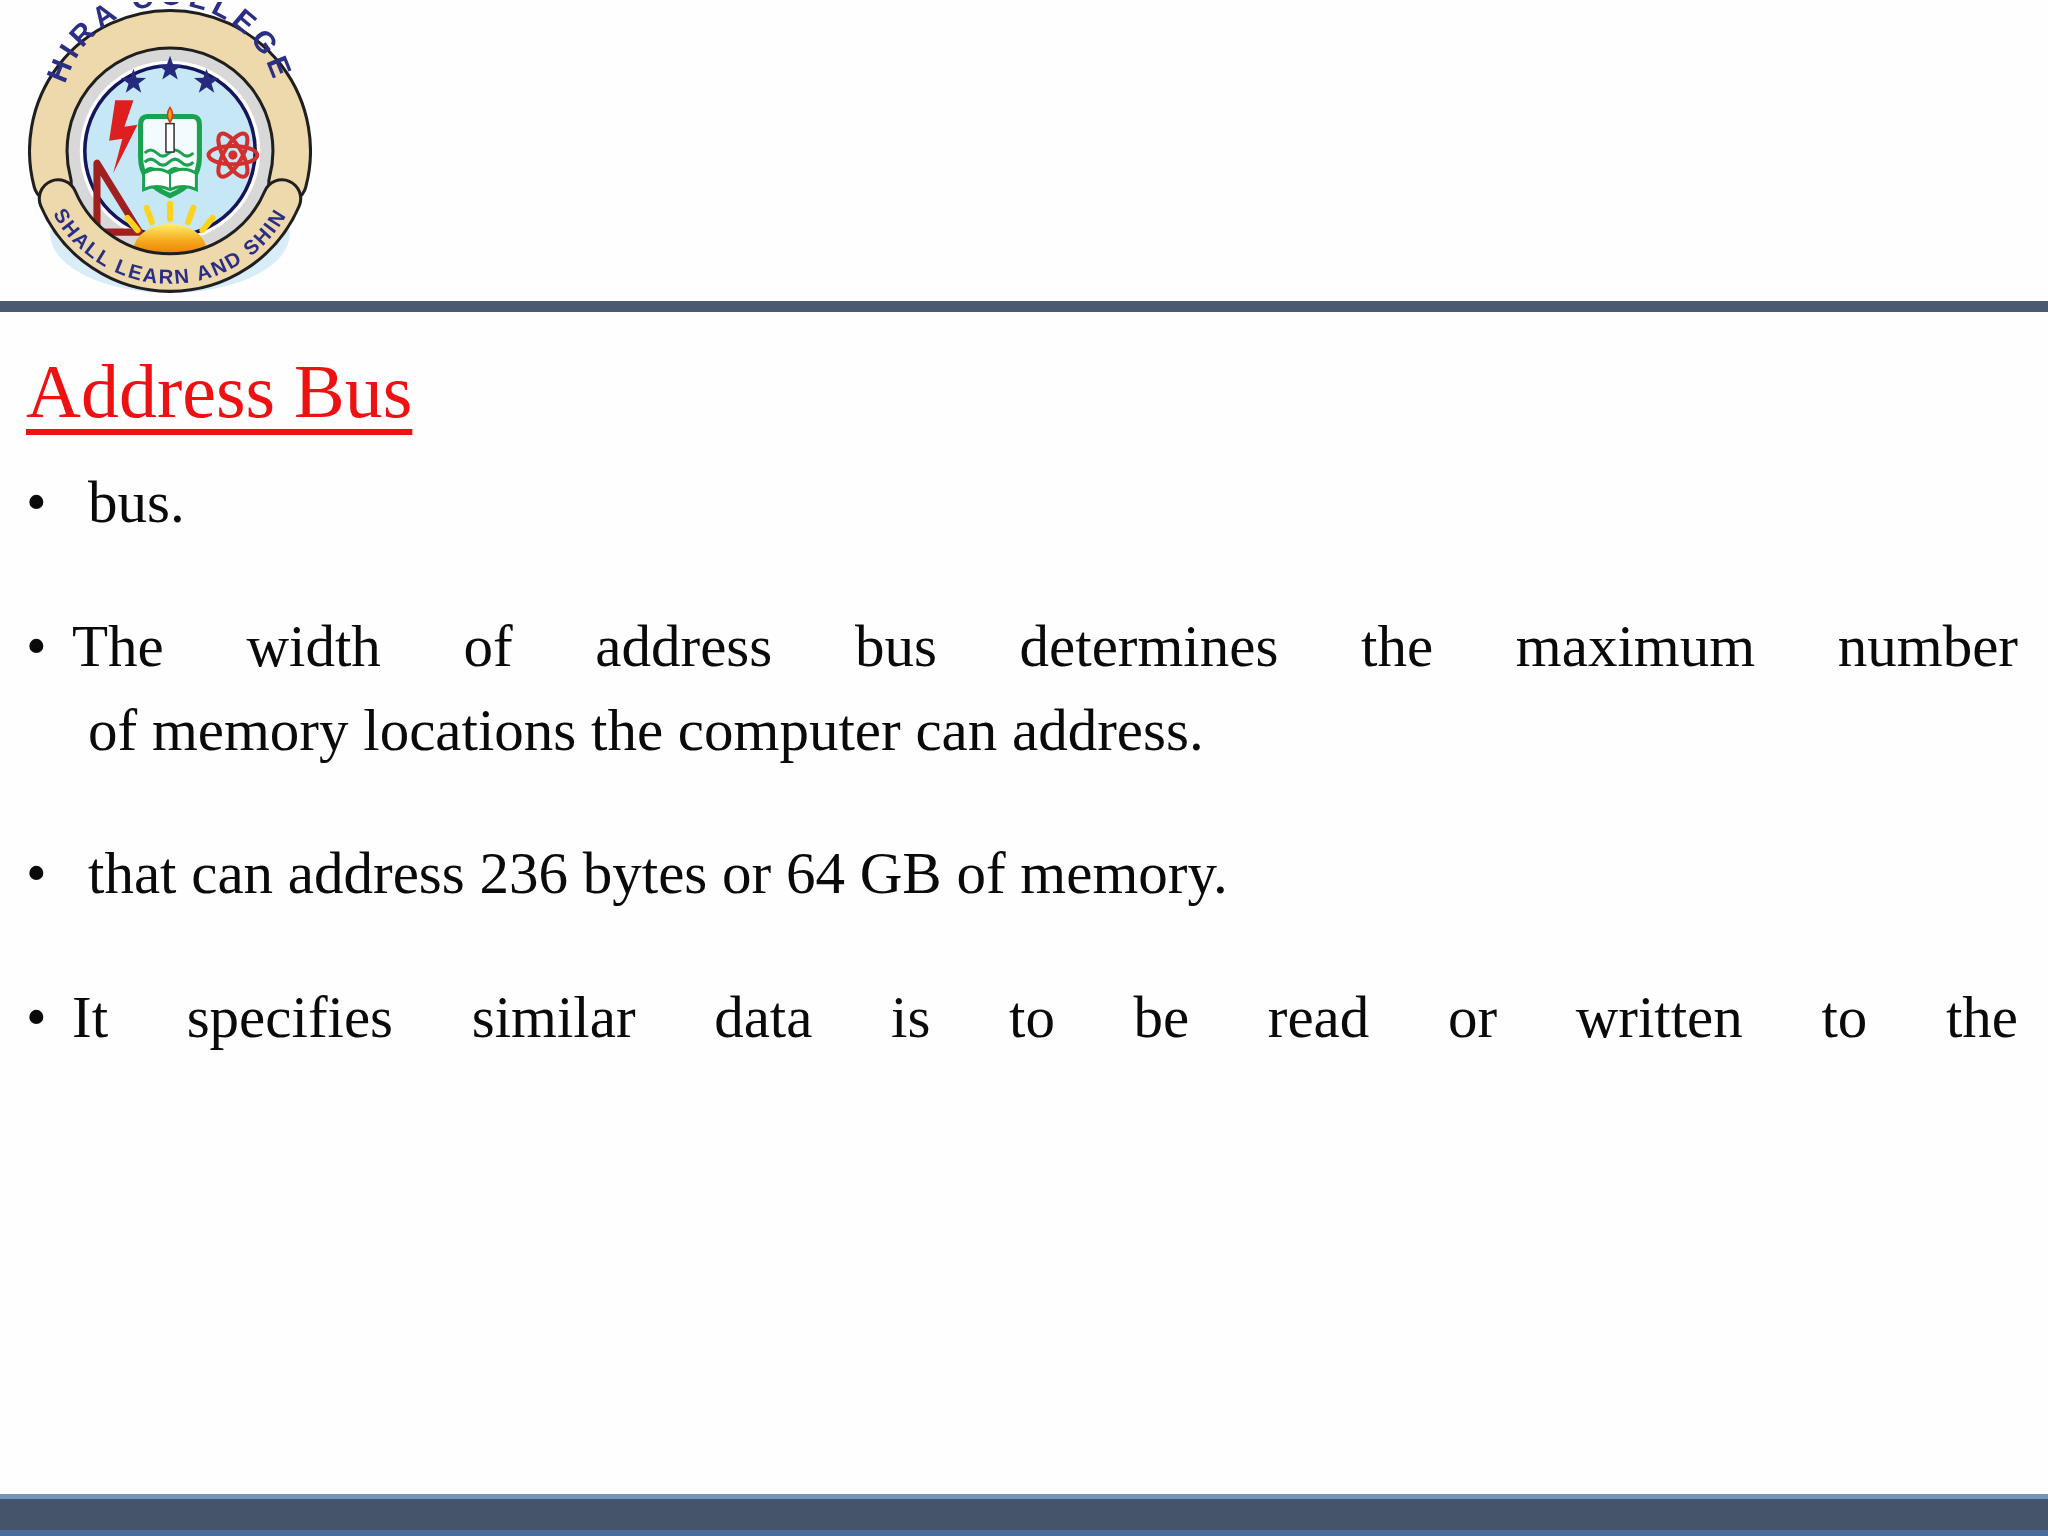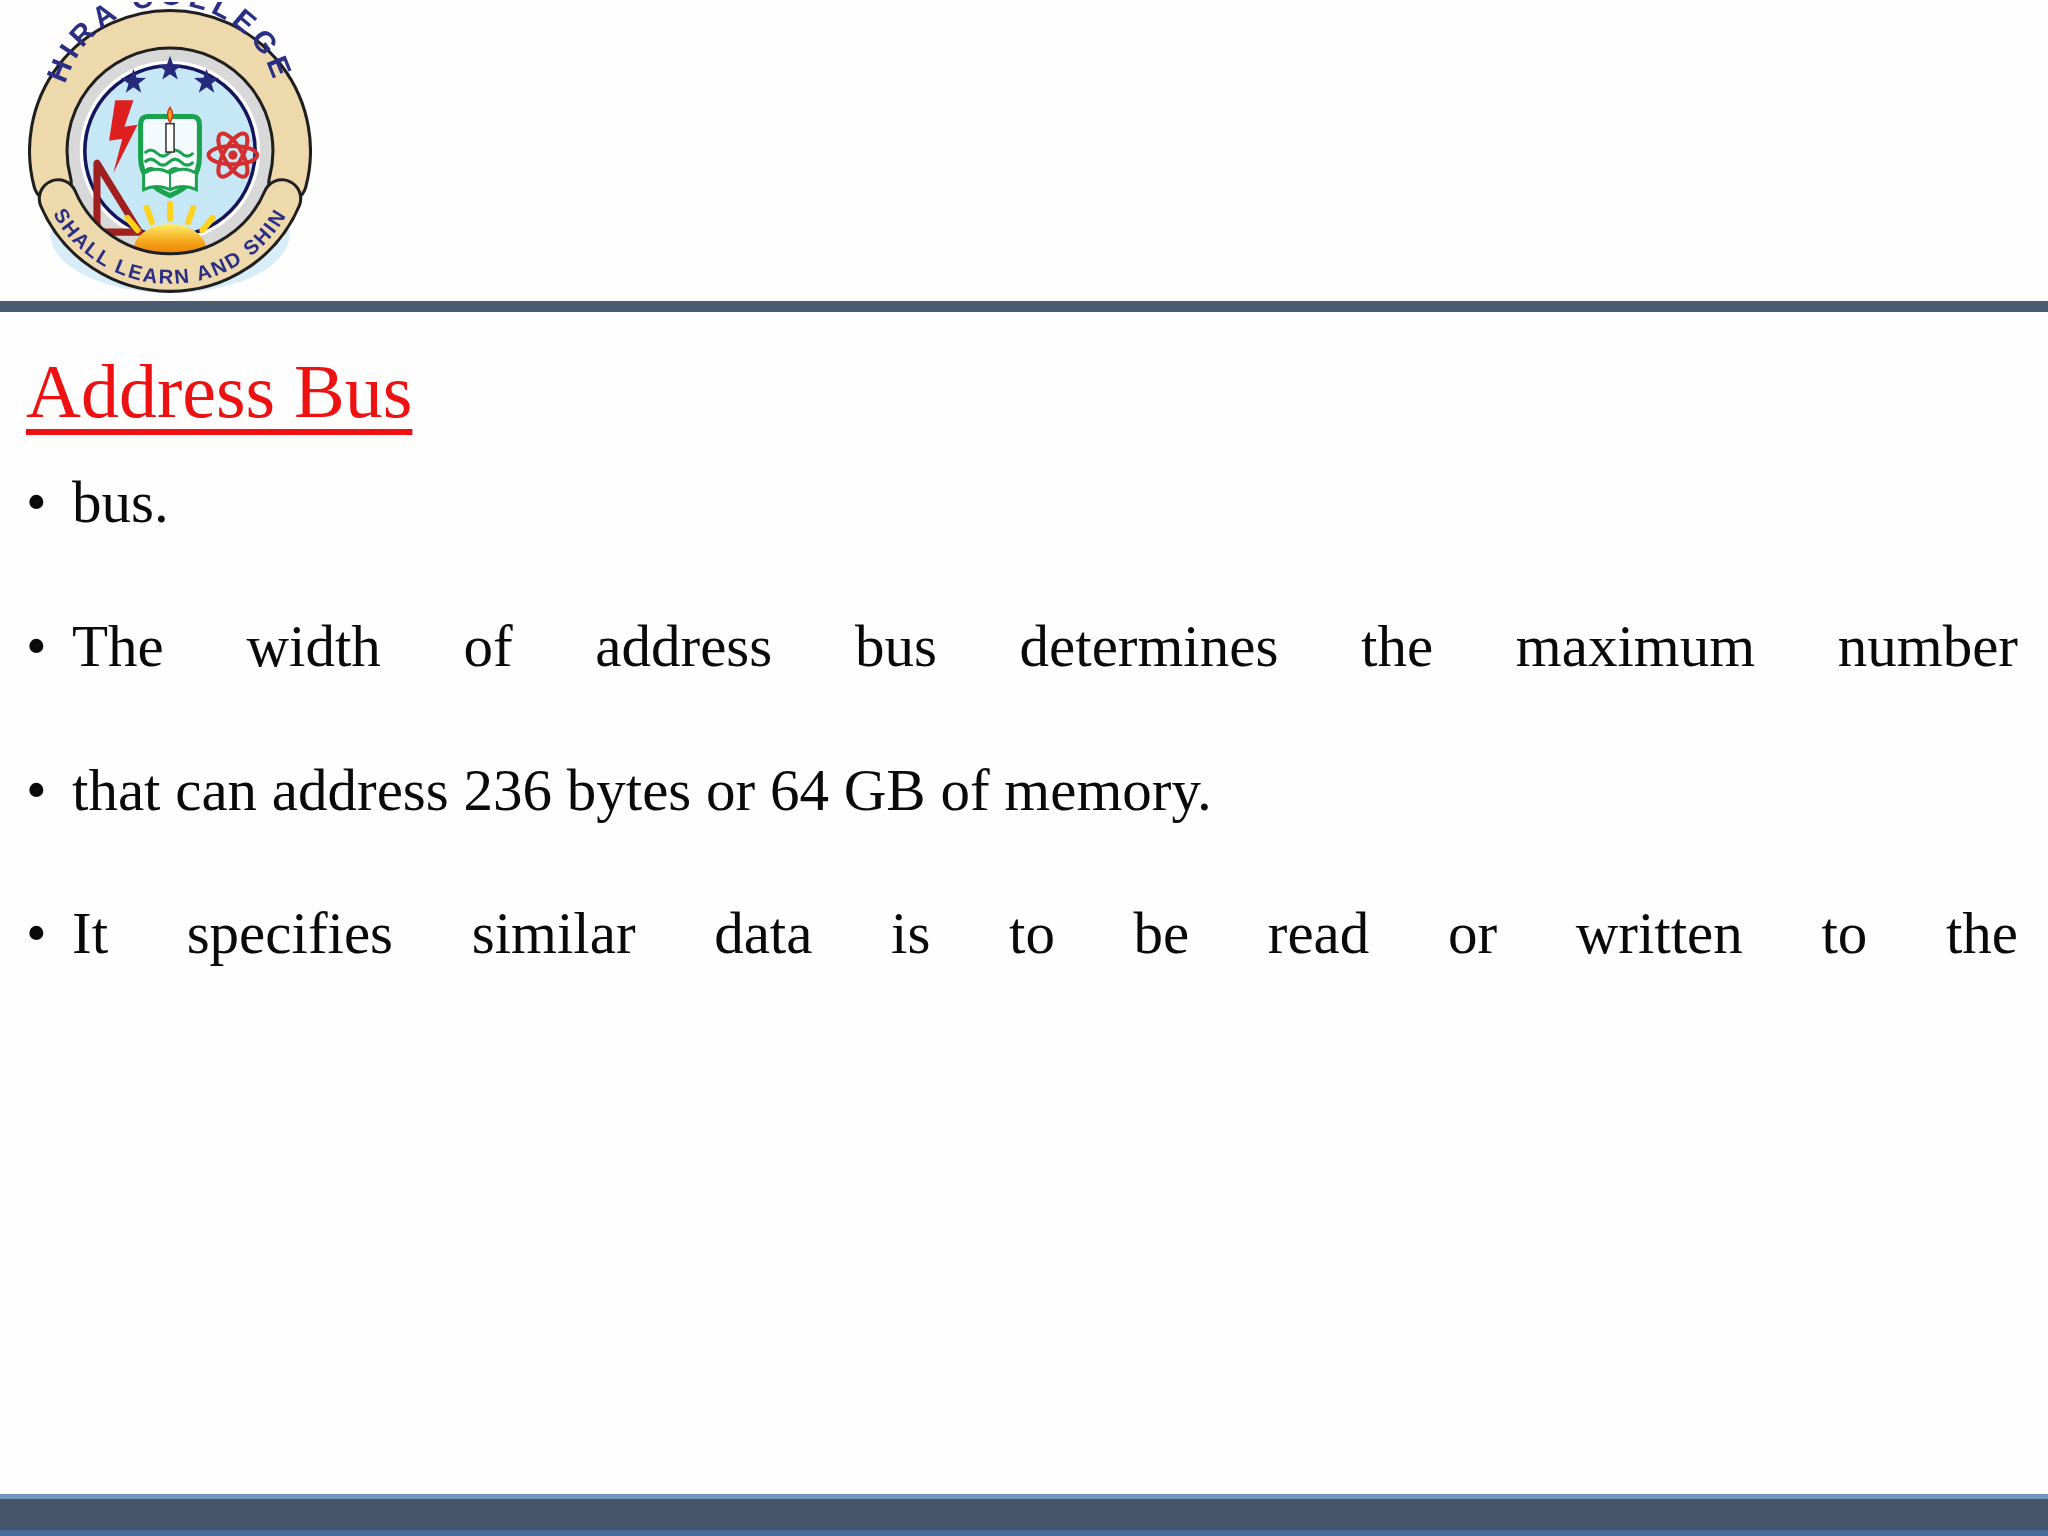--- a/index.html
+++ b/index.html
@@ -62,21 +62,21 @@
     line-height: 1.42;
   }
   .bullet .marker {
     flex: 0 0 46px;
     font-size: 59px;
     line-height: 1.42;
     color: #0a0a0a;
   }
   .bullet .lines { flex: 1 1 auto; min-width: 0; }
   .line.stretch { text-align: justify; text-align-last: justify; }
-  .line.plain   { text-align: left; }
+  .line.plain   { text-align: left; margin-left: 16px; }
 
   
   .footer-bar {
     position: absolute;
     left: 0; right: 0; bottom: 0;
     height: 42px;
     background: #45546b;
     border-top: 5px solid #7394bd;
     border-bottom: 6px solid #4a6b9e;
   }
@@ -190,20 +190,21 @@
       <span class="marker">•</span>
       <div class="lines">
         <div class="line plain">bus.</div>
       </div>
     </div>
 
     <div class="bullet">
       <span class="marker">•</span>
       <div class="lines">
         <div class="line stretch">The width of address bus determines the maximum number</div>
+        <div class="line plain">of memory locations the computer can address.</div>
       </div>
     </div>
 
     <div class="bullet">
       <span class="marker">•</span>
       <div class="lines">
         <div class="line plain">that can address 236 bytes or 64 GB of memory.</div>
       </div>
     </div>
 

